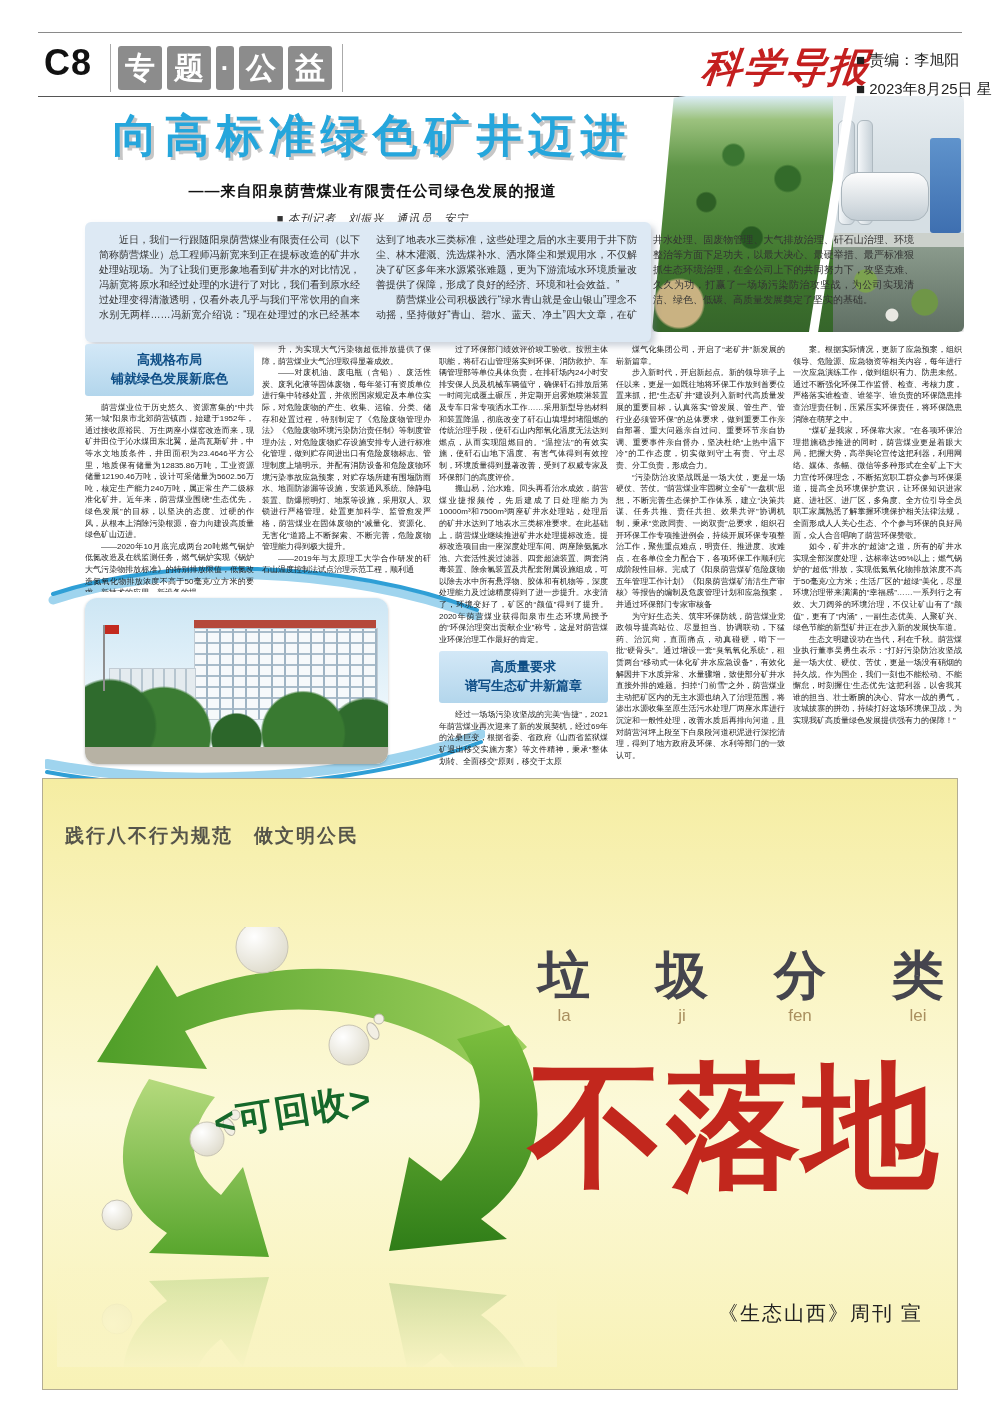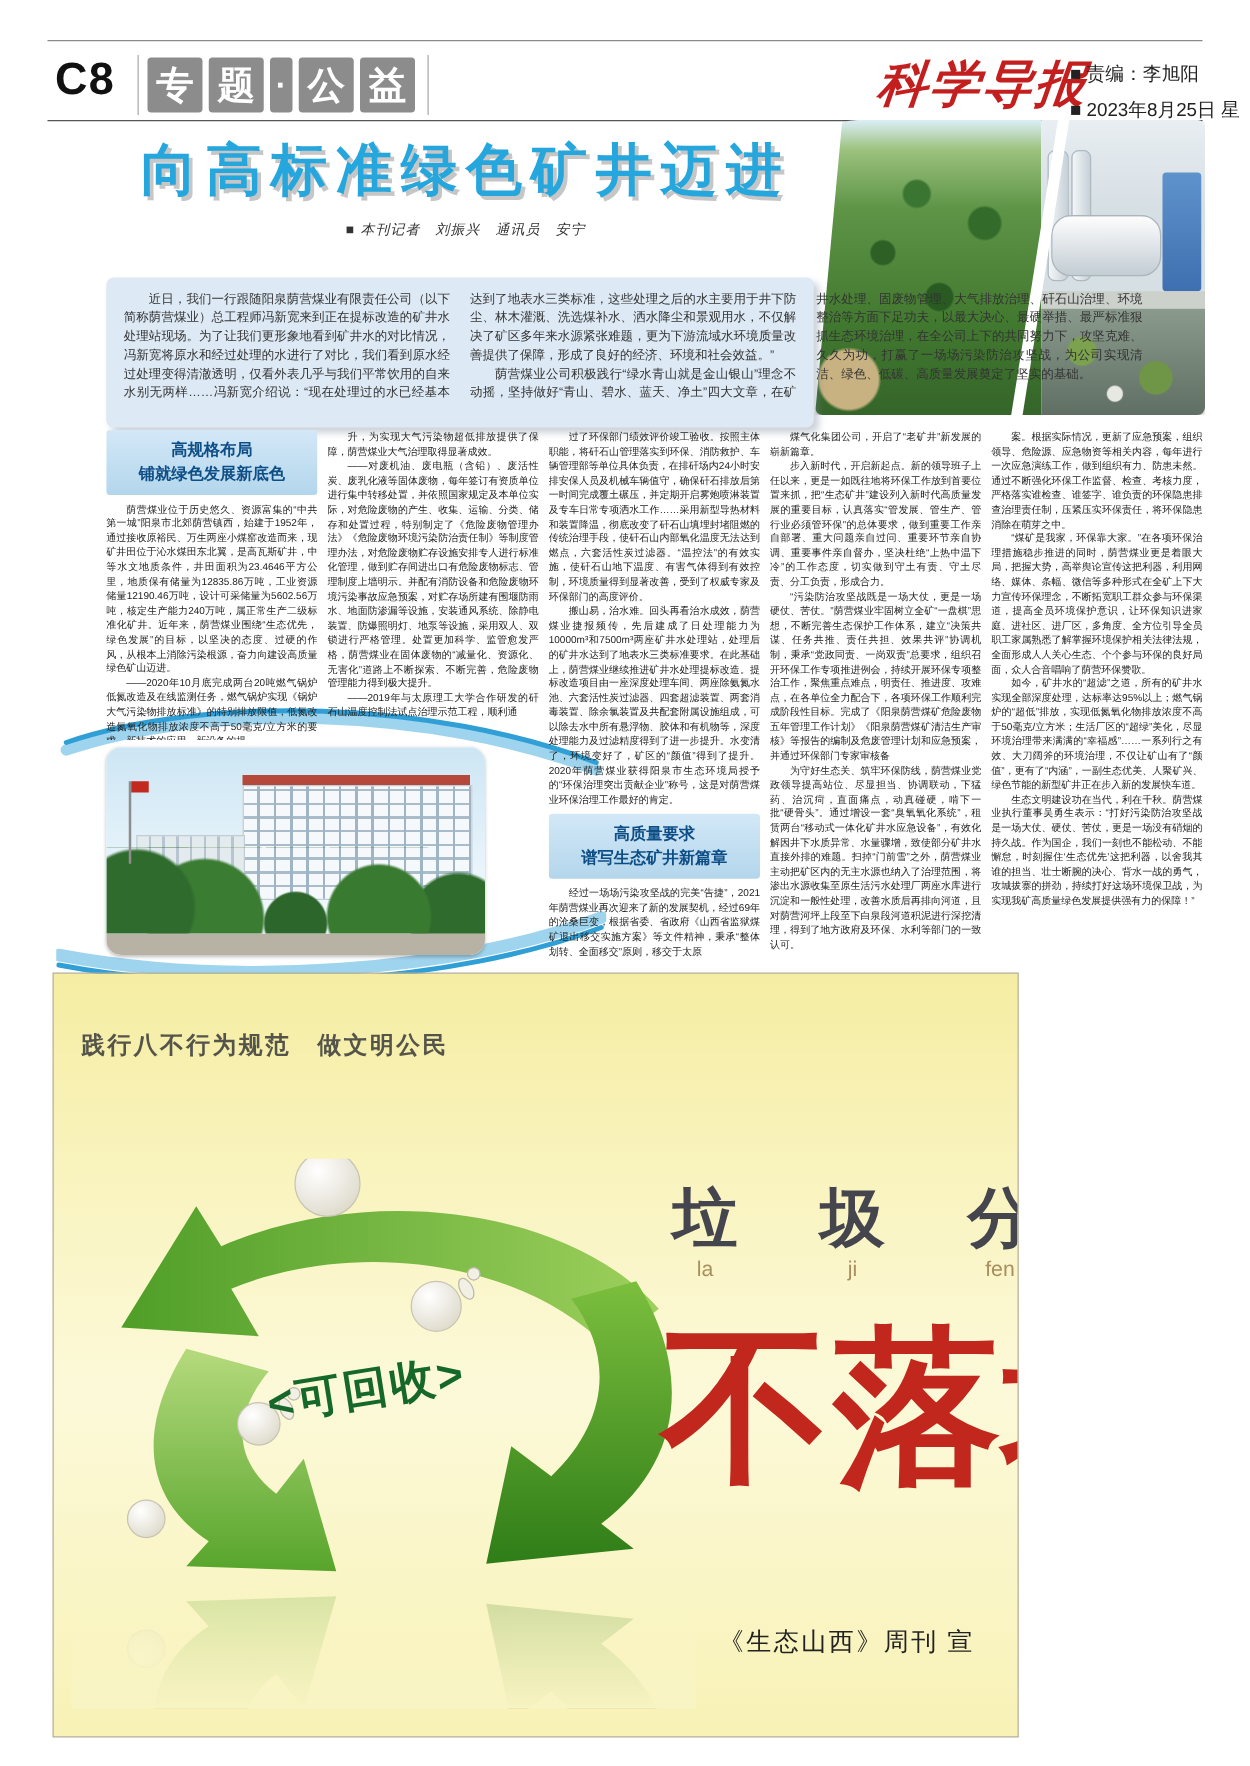--- a/index.html
+++ b/index.html
@@ -80,21 +80,21 @@
      background:
       radial-gradient(circle at 8% 70%, #2f6b2d 0 16%, rgba(0,0,0,0) 17%),
       radial-gradient(circle at 26% 82%, #3b7c33 0 20%, rgba(0,0,0,0) 21%),
       radial-gradient(circle at 50% 88%, #2c662a 0 15%, rgba(0,0,0,0) 16%),
       radial-gradient(circle at 72% 80%, #397a31 0 18%, rgba(0,0,0,0) 19%),
       radial-gradient(circle at 93% 86%, #2f6b2d 0 13%, rgba(0,0,0,0) 14%);}
   .bp-ground{position:absolute;left:0;bottom:0;width:100%;height:10%;background:#b7b2a4;}
   .bp-pole{position:absolute;left:6%;top:16%;width:2px;height:40%;background:#8d8d8d;}
   .bp-flag{position:absolute;left:calc(6% + 2px);top:16%;width:14px;height:9px;background:#c32a1f;}
   
-  .ad{position:absolute;left:42px;top:778px;width:773px;height:612px;border:1px solid #b3ad93;box-sizing:border-box;
+  .ad{position:absolute;left:42px;top:778px;width:916px;height:612px;border:1px solid #b3ad93;box-sizing:border-box;
       background:linear-gradient(180deg,#f5eda2 0%,#f9f3bd 25%,#fcf9d9 55%,#f8f2b6 100%);overflow:hidden;}
   .ad-slogan{position:absolute;left:22px;top:44px;font-size:19px;font-weight:600;color:#55544a;letter-spacing:2px;}
   .ad-right{position:absolute;left:486px;top:168px;width:424px;}
   .ad-chars{display:flex;justify-content:space-between;}
   .ad-char-col{width:70px;text-align:center;}
   .ad-char{font-family:"Liberation Serif",serif;font-size:52px;font-weight:bold;color:#45454e;line-height:1.1;}
   .ad-py{font-size:17px;color:#a98f5f;margin-top:2px;font-family:"Liberation Sans",sans-serif;}
   .ad-big{margin-top:34px;font-family:"Liberation Serif",serif;font-size:135px;font-weight:bold;
           color:#c2271d;line-height:1;letter-spacing:2px;white-space:nowrap;}
   .ad-credit{position:absolute;right:34px;bottom:62px;font-family:"Liberation Serif",serif;
@@ -120,20 +120,21 @@
   <div class="vline" style="left:342px;"></div>
   <div class="masthead">科学导报</div>
   <div class="headinfo">
     <div>■ 责编：李旭阳</div>
     <div>■ 2023年8月25日 星期五</div>
   </div>
   <div class="hr-thin" style="top:96px;background:#555;"></div>
 
   <div class="headline">
     <h1>向高标准绿色矿井迈进</h1>
+    <div class="subtitle">——来自阳泉荫营煤业有限责任公司绿色发展的报道</div>
     <div class="byline">■ 本刊记者　刘振兴　通讯员　安宁</div>
   </div>
 
   <div class="photos">
     <div class="ph-left"></div>
     <div class="ph-right">
       <div class="pr-tankv" style="left:4%;"></div>
       <div class="pr-tankv" style="left:18%;"></div>
       <div class="pr-tankbig"></div>
       <div class="pr-blue"></div>
@@ -173,21 +174,21 @@
       </div>
       <p>荫营煤业位于历史悠久、资源富集的“中共第一城”阳泉市北郊荫营镇西，始建于1952年，通过接收原裕民、万生两座小煤窑改造而来，现矿井田位于沁水煤田东北翼，是高瓦斯矿井，中等水文地质条件，井田面积为23.4646平方公里，地质保有储量为12835.86万吨，工业资源储量12190.46万吨，设计可采储量为5602.56万吨，核定生产能力240万吨，属正常生产二级标准化矿井。近年来，荫营煤业围绕“生态优先，绿色发展”的目标，以坚决的态度、过硬的作风，从根本上消除污染根源，奋力向建设高质量绿色矿山迈进。</p>
       <p>——2020年10月底完成两台20吨燃气锅炉低氮改造及在线监测任务，燃气锅炉实现《锅炉大气污染物排放标准》的特别排放限值，低氮改造氮氧化物排放浓度不高于50毫克/立方米的要求。新技术的应用、新设备的提</p>
     </div>
     <div class="col short">
       <p>升，为实现大气污染物超低排放提供了保障，荫营煤业大气治理取得显著成效。</p>
       <p>——对废机油、废电瓶（含铅）、废活性炭、废乳化液等固体废物，每年签订有资质单位进行集中转移处置，并依照国家规定及本单位实际，对危险废物的产生、收集、运输、分类、储存和处置过程，特别制定了《危险废物管理办法》《危险废物环境污染防治责任制》等制度管理办法，对危险废物贮存设施安排专人进行标准化管理，做到贮存间进出口有危险废物标志、管理制度上墙明示。并配有消防设备和危险废物环境污染事故应急预案，对贮存场所建有围堰防雨水、地面防渗漏等设施，安装通风系统、除静电装置、防爆照明灯、地泵等设施，采用双人、双锁进行严格管理。处置更加科学、监管愈发严格，荫营煤业在固体废物的“减量化、资源化、无害化”道路上不断探索、不断完善，危险废物管理能力得到极大提升。</p>
       <p>——2019年与太原理工大学合作研发的矸石山温度控制法试点治理示范工程，顺利通</p>
     </div>
     <div class="col tall">
-      <p>过了环保部门绩效评价竣工验收。按照主体职能，将矸石山管理落实到环保、消防救护、车辆管理部等单位具体负责，在排矸场内24小时安排安保人员及机械车辆值守，确保矸石排放后第一时间完成覆土碾压，并定期开启雾炮喷淋装置及专车日常专项洒水工作……采用新型导热材料和装置降温，彻底改变了矸石山填埋封堵阻燃的传统治理手段，使矸石山内部氧化温度无法达到燃点，六套活性炭过滤器。“温控法”的有效实施，使矸石山地下温度、有害气体得到有效控制，环境质量得到显著改善，受到了权威专家及环保部门的高度评价。</p>
+      <p>过了环保部门绩效评价竣工验收。按照主体职能，将矸石山管理落实到环保、消防救护、车辆管理部等单位具体负责，在排矸场内24小时安排安保人员及机械车辆值守，确保矸石排放后第一时间完成覆土碾压，并定期开启雾炮喷淋装置及专车日常专项洒水工作……采用新型导热材料和装置降温，彻底改变了矸石山填埋封堵阻燃的传统治理手段，使矸石山内部氧化温度无法达到燃点，从而实现阻燃目的。“温控法”的有效实施，使矸石山地下温度、有害气体得到有效控制，环境质量得到显著改善，受到了权威专家及环保部门的高度评价。</p>
       <p>搬山易，治水难。回头再看治水成效，荫营煤业捷报频传，先后建成了日处理能力为10000m³和7500m³两座矿井水处理站，处理后的矿井水达到了地表水三类标准要求。在此基础上，荫营煤业继续推进矿井水处理提标改造。提标改造项目由一座深度处理车间、两座除氨氮水池、六套活性炭过滤器、四套超滤装置、两套消毒装置、除余氯装置及共配套附属设施组成，可以除去水中所有悬浮物、胶体和有机物等，深度处理能力及过滤精度得到了进一步提升。水变清了，环境变好了，矿区的“颜值”得到了提升。2020年荫营煤业获得阳泉市生态环境局授予的“环保治理突出贡献企业”称号，这是对荫营煤业环保治理工作最好的肯定。</p>
       <div class="subhead" style="margin-top:6px;">
         <div>高质量要求</div>
         <div>谱写生态矿井新篇章</div>
       </div>
       <p>经过一场场污染攻坚战的完美“告捷”，2021年荫营煤业再次迎来了新的发展契机，经过69年的沧桑巨变，根据省委、省政府《山西省监狱煤矿退出移交实施方案》等文件精神，秉承“整体划转、全面移交”原则，移交于太原</p>
     </div>
     <div class="col tall">
       <p>煤气化集团公司，开启了“老矿井”新发展的崭新篇章。</p>
       <p>步入新时代，开启新起点。新的领导班子上任以来，更是一如既往地将环保工作放到首要位置来抓，把“生态矿井”建设列入新时代高质量发展的重要目标，认真落实“管发展、管生产、管行业必须管环保”的总体要求，做到重要工作亲自部署、重大问题亲自过问、重要环节亲自协调、重要事件亲自督办，坚决杜绝“上热中温下冷”的工作态度，切实做到守土有责、守土尽责、分工负责，形成合力。</p>

